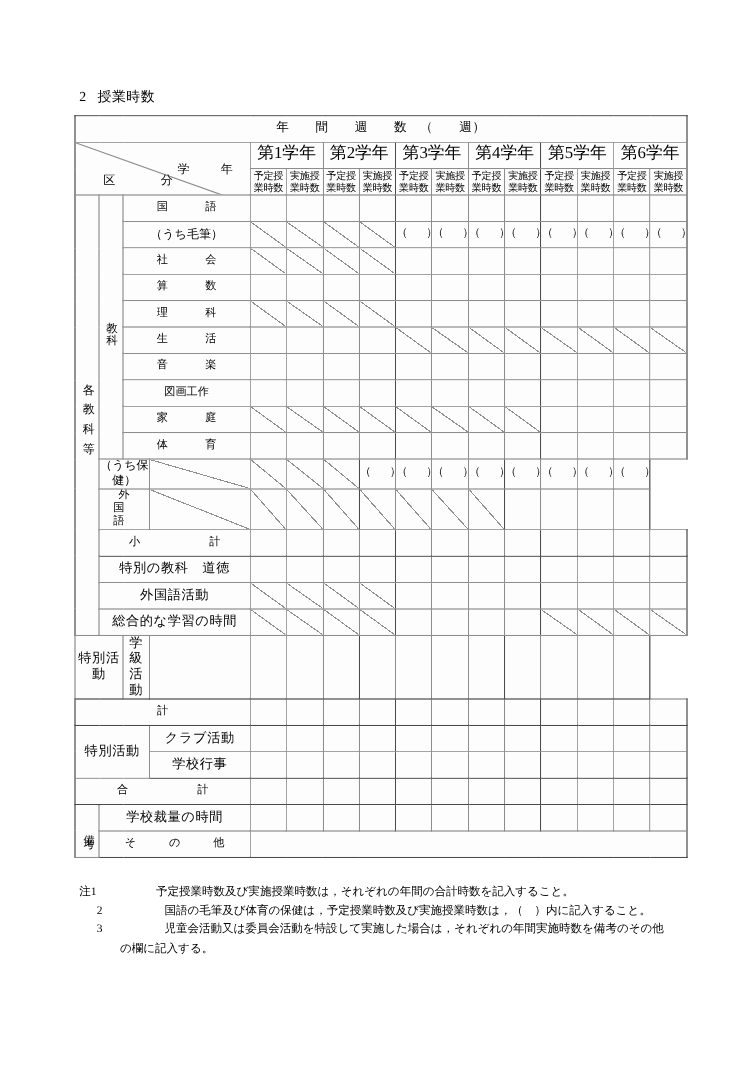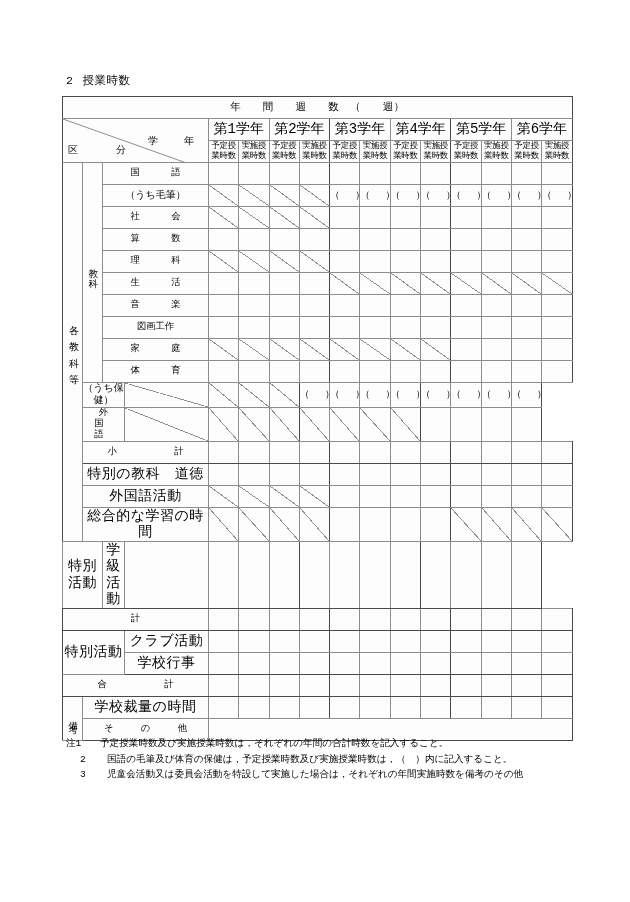--- a/index.html
+++ b/index.html
@@ -14,21 +14,20 @@
     font-family: "Liberation Serif", "DejaVu Serif", serif;
     color: #000000;
     position: relative;
     overflow: hidden;
   }
   .page {
     position: relative;
     width: 498px;
     height: 902px;
     box-sizing: border-box;
-    font-family: Liberation Mono, monospace;
   }
 
   
   .section-title {
     position: absolute;
     left: 66px;
     top: 73px;
     font-size: 11.5px;
     letter-spacing: 0.5px;
     white-space: nowrap;
@@ -97,21 +96,21 @@
   .corner .lbl-year {
     position: absolute;
     right: 6px;
     top: 5px;
     font-size: 10px;
     letter-spacing: 8px;
     margin-top: 12px;
   }
   .corner .lbl-div {
     position: absolute;
-    left: 5px;
+    left: 23px;
     bottom: 5px;
     font-size: 10px;
     letter-spacing: 14px;
   }
 
   
   .vert {
     writing-mode: vertical-rl;
     text-orientation: upright;
     letter-spacing: 16px;
@@ -136,21 +135,21 @@
     font-size: 9.3px;
     white-space: nowrap;
     display: inline-block;
     line-height: 1;
   }
 
   
   .spread2 { letter-spacing: 11px; padding-left: 11px; }
   .spread-sub { font-size: 10px; letter-spacing: 0px; }
 
-  .lbl-small { font-size: 14px; letter-spacing: 0.5px; }
+  .lbl-small { font-size: 11px; letter-spacing: 0.5px; }
   .lbl-wide { letter-spacing: 13px; padding-left: 13px; }
   .lbl-wide2 { letter-spacing: 9px; padding-left: 9px; margin-top: 16px; }
 
   
   .strike::after {
     content: "";
     position: absolute;
     left: 0;
     top: 0;
     width: 100%;
@@ -167,20 +166,21 @@
     position: absolute;
     left: 66px;
     top: 736px;
     width: 510px;
     font-size: 9.6px;
     line-height: 1.62;
   }
   .note-row {
     display: flex;
     align-items: flex-end;
+    gap: 30px;
   }
   .note-mark {
     width: 34px;
     flex: 0 0 34px;
     text-align: left;
     white-space: nowrap;
   }
   .note-mark.indent {
     text-align: center;
     padding-right: 7px;
@@ -640,15 +640,16 @@
       <span class="note-body">予定授業時数及び実施授業時数は，それぞれの年間の合計時数を記入すること。</span>
     </div>
     <div class="note-row">
       <span class="note-mark indent">2</span>
       <span class="note-body">国語の毛筆及び体育の保健は，予定授業時数及び実施授業時数は，（　）内に記入すること。</span>
     </div>
     <div class="note-row">
       <span class="note-mark indent">3</span>
       <span class="note-body">児童会活動又は委員会活動を特設して実施した場合は，それぞれの年間実施時数を備考のその他</span>
     </div>
+    <div class="note-cont">の欄に記入する。</div>
   </div>
 
 </div>
 
 </body></html>

